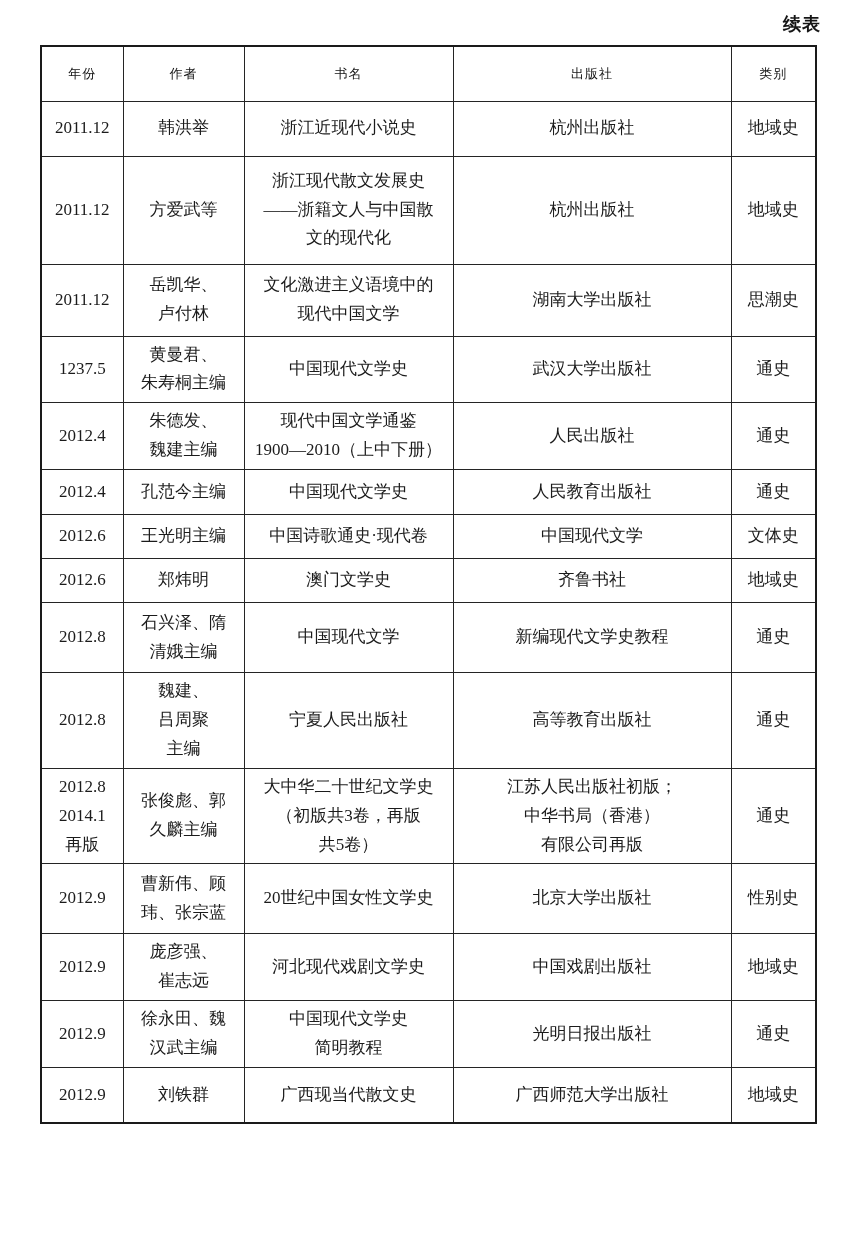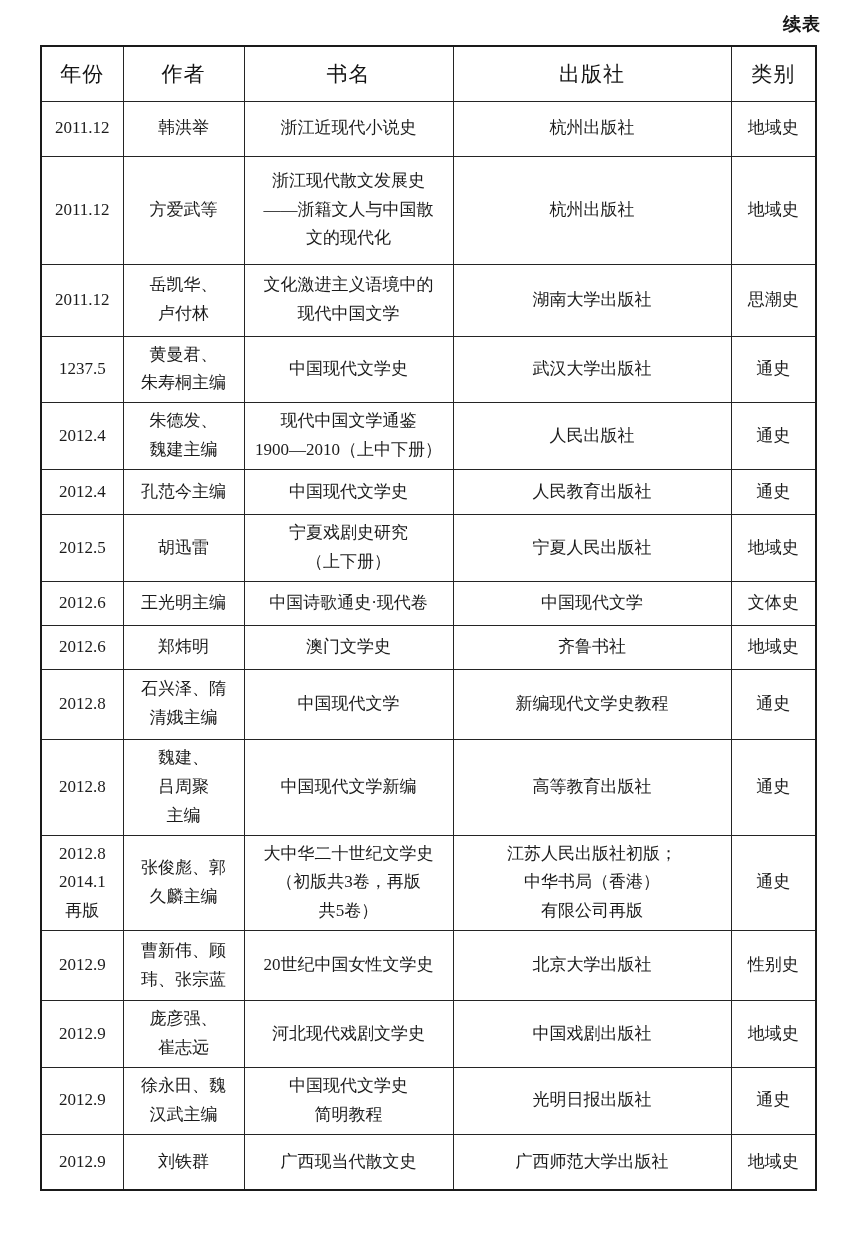--- a/index.html
+++ b/index.html
@@ -45,21 +45,21 @@
     vertical-align: middle;
     padding: 4px 5px;
     font-size: 17px;
     line-height: 1.7;
     white-space: pre-line;
     overflow: hidden;
   }
   table.booklist th {
     font-family: "Liberation Sans", "DejaVu Sans", sans-serif;
     font-weight: normal;
-    font-size: 21px;
+    font-size: 13px;
     letter-spacing: 1px;
     color: #141414;
     text-align: center;
   }
   col.w-year   { width: 82px; }
   col.w-author { width: 121px; }
   col.w-book   { width: 209px; }
   col.w-pub    { width: 278px; }
   col.w-cat    { width: 85px; }
 </style>
@@ -130,28 +130,20 @@
         <td>人民出版社</td>
         <td>通史</td>
       </tr>
       <tr style="height:45px">
         <td>2012.4</td>
         <td>孔范今主编</td>
         <td>中国现代文学史</td>
         <td>人民教育出版社</td>
         <td>通史</td>
       </tr>
-      <tr style="height:55px">
-        <td>2012.5</td>
-        <td>胡迅雷</td>
-        <td>宁夏戏剧史研究
-（上下册）</td>
-        <td>宁夏人民出版社</td>
-        <td>地域史</td>
-      </tr>
       <tr style="height:44px">
         <td>2012.6</td>
         <td>王光明主编</td>
         <td>中国诗歌通史·现代卷</td>
         <td>中国现代文学</td>
         <td>文体史</td>
       </tr>
       <tr style="height:44px">
         <td>2012.6</td>
         <td>郑炜明</td>
@@ -165,21 +157,21 @@
 清娥主编</td>
         <td>中国现代文学</td>
         <td>新编现代文学史教程</td>
         <td>通史</td>
       </tr>
       <tr style="height:78px">
         <td>2012.8</td>
         <td>魏建、
 吕周聚
 主编</td>
-        <td>中国现代文学新编</td>
+        <td>宁夏人民出版社</td>
         <td>高等教育出版社</td>
         <td>通史</td>
       </tr>
       <tr style="height:88px">
         <td>2012.8
 2014.1
 再版</td>
         <td>张俊彪、郭
 久麟主编</td>
         <td>大中华二十世纪文学史

